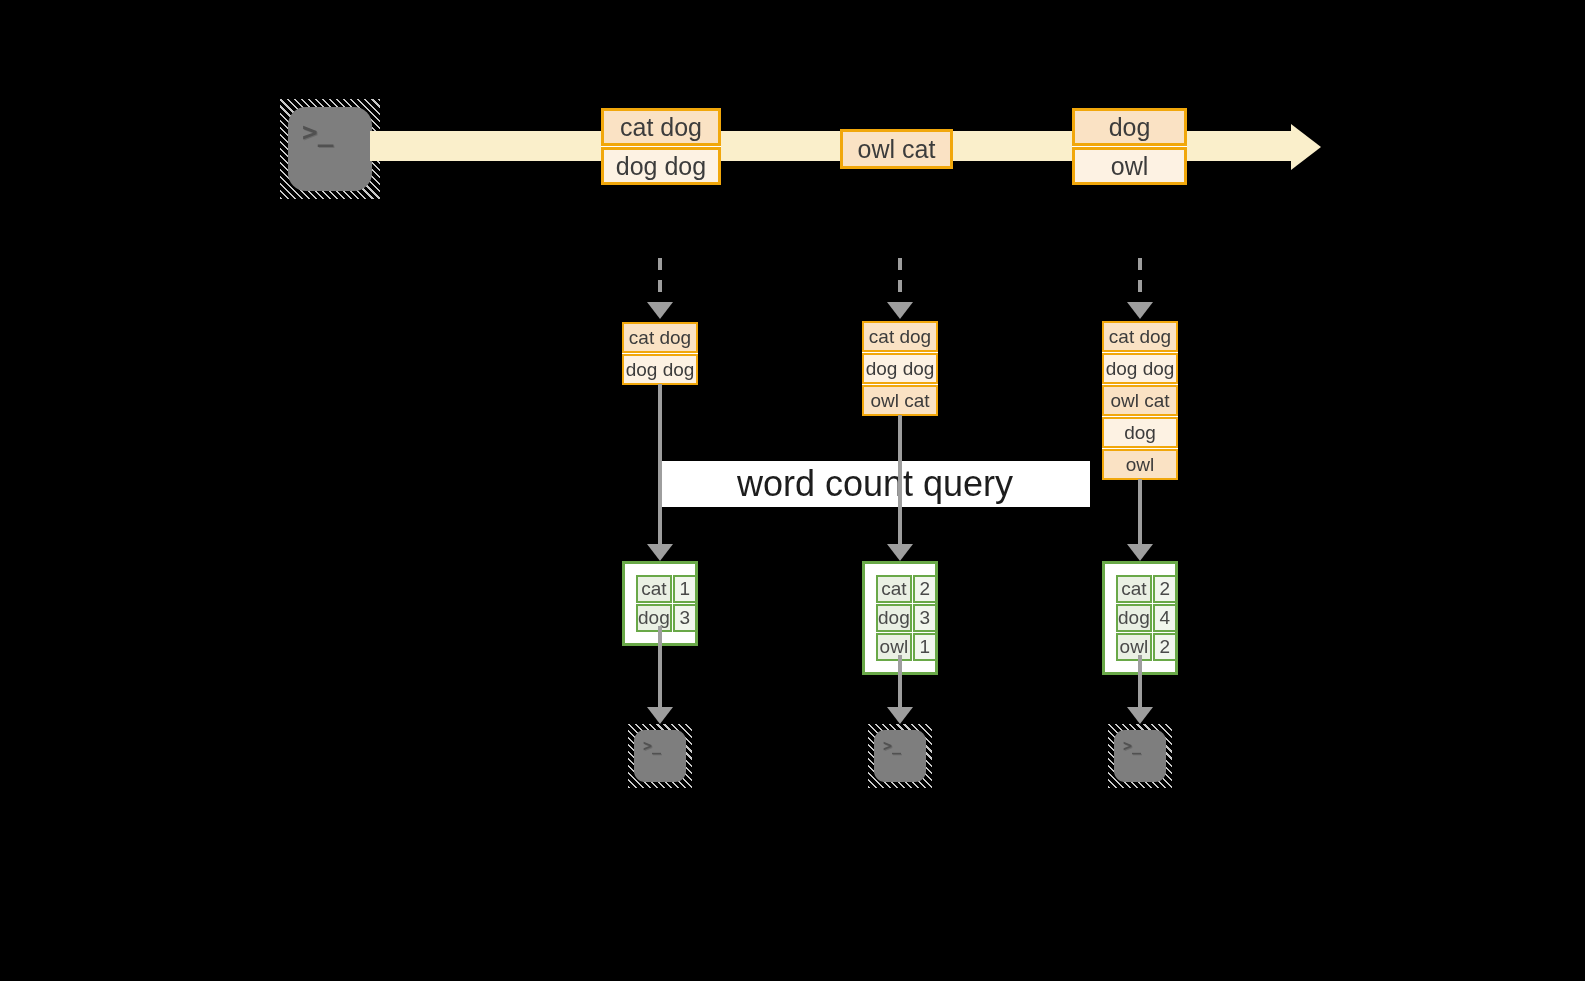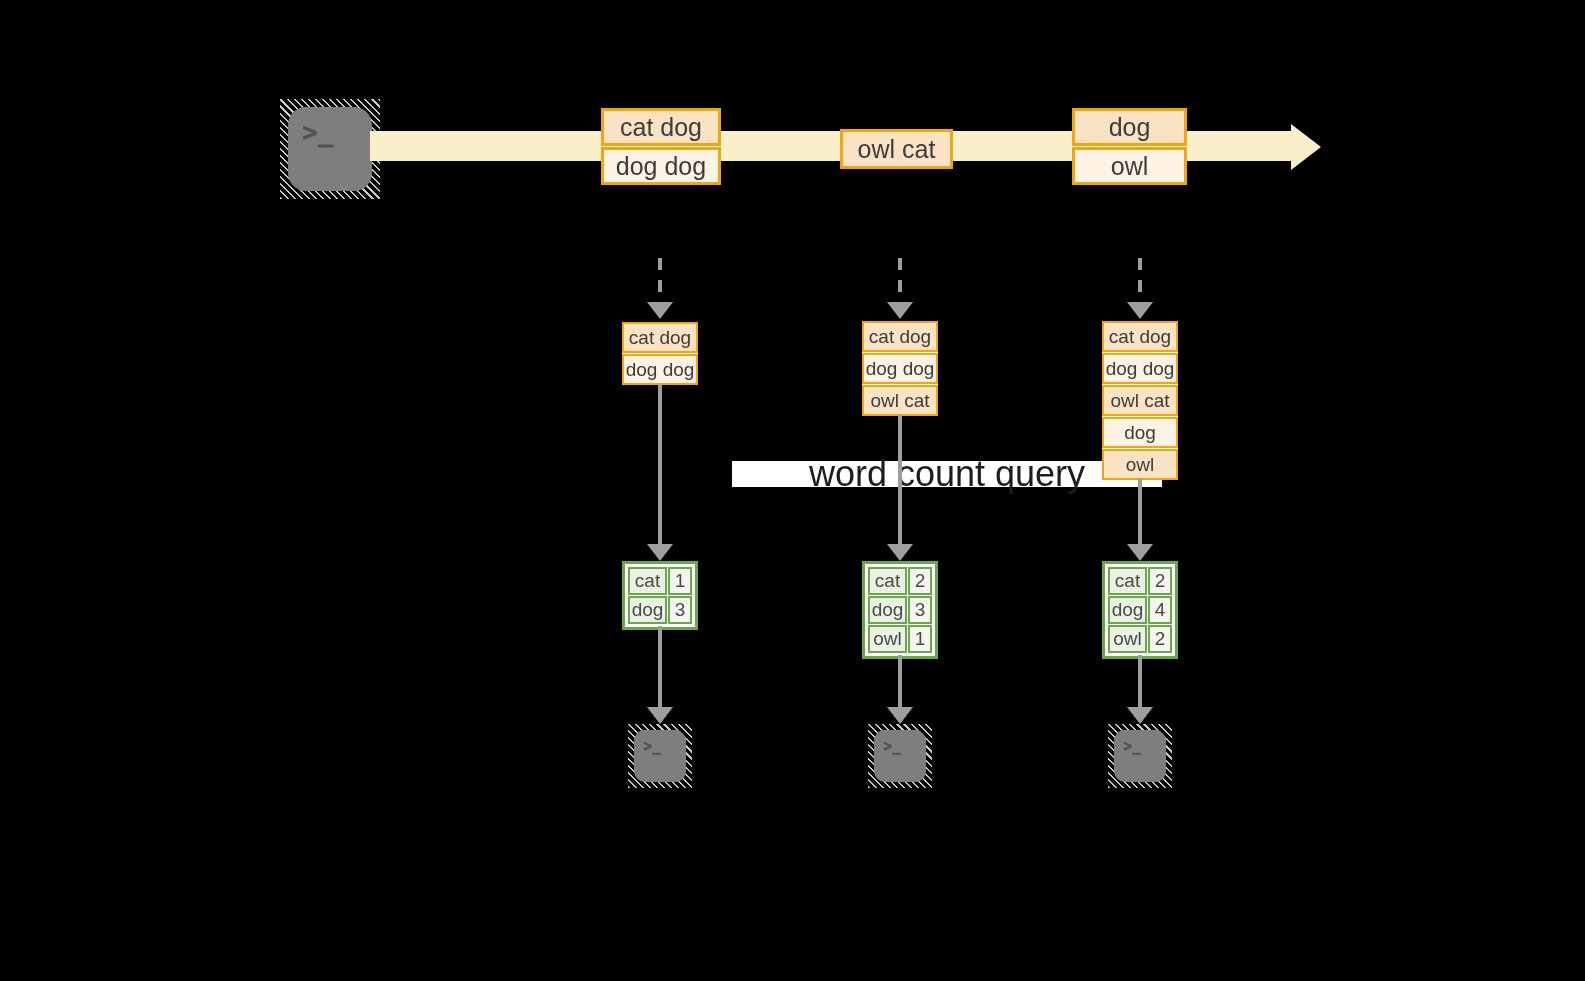--- a/index.html
+++ b/index.html
@@ -46,21 +46,21 @@
   .vhead{width:0;height:0;border-left:13px solid transparent;
     border-right:13px solid transparent;border-top:17px solid var(--gray-line);}
   
   .query{
     background:var(--query-bg);color:var(--query-text);
     display:flex;align-items:center;justify-content:center;font-size:36px;
   }
   
   .gtable{
     box-sizing:border-box;background:#fff;border:3px solid var(--green-border);
-    padding:3px;display:grid;grid-template-columns:1fr 24px;gap:1px;width:76px;
+    padding:11px;display:grid;grid-template-columns:1fr 24px;gap:1px;width:76px;
   }
   .gcell{
     box-sizing:border-box;border:2px solid var(--green-border);height:28px;
     background:var(--green-fill);display:flex;align-items:center;justify-content:center;
     font-size:19px;color:#4A4A4A;
   }
   .gcell.num{background:var(--green-fill-alt);}
 </style>
 </head>
 <body>
@@ -88,21 +88,21 @@
     <div class="orow">owl</div>
   </div>
 
   <div class="abs vdash" style="left:658px;top:258px;height:45px;"></div>
   <div class="abs vhead" style="left:647px;top:302px;"></div>
   <div class="abs vdash" style="left:898px;top:258px;height:45px;"></div>
   <div class="abs vhead" style="left:887px;top:302px;"></div>
   <div class="abs vdash" style="left:1138px;top:258px;height:45px;"></div>
   <div class="abs vhead" style="left:1127px;top:302px;"></div>
 
-  <div class="abs query" style="left:732px;top:461px;width:430px;height:26px;">word count query</div>
+  <div class="abs query" style="left:660px;top:461px;width:430px;height:46px;">word count query</div>
 
   <div class="abs obox state-box" style="left:622px;top:322px;width:76px;">
     <div class="orow">cat dog</div>
     <div class="orow">dog dog</div>
   </div>
   <div class="abs obox state-box" style="left:862px;top:321px;width:76px;">
     <div class="orow">cat dog</div>
     <div class="orow">dog dog</div>
     <div class="orow">owl cat</div>
   </div>

